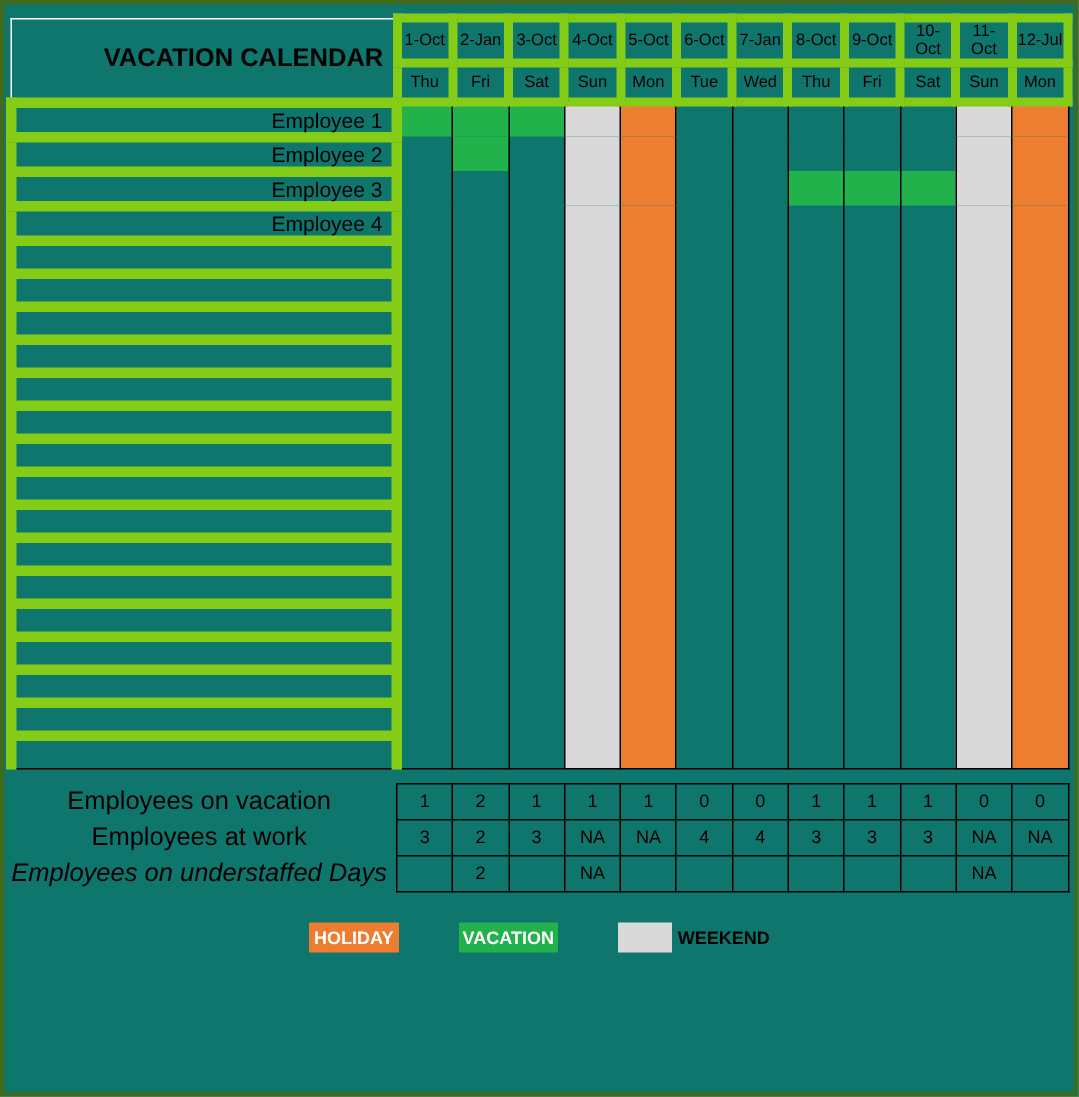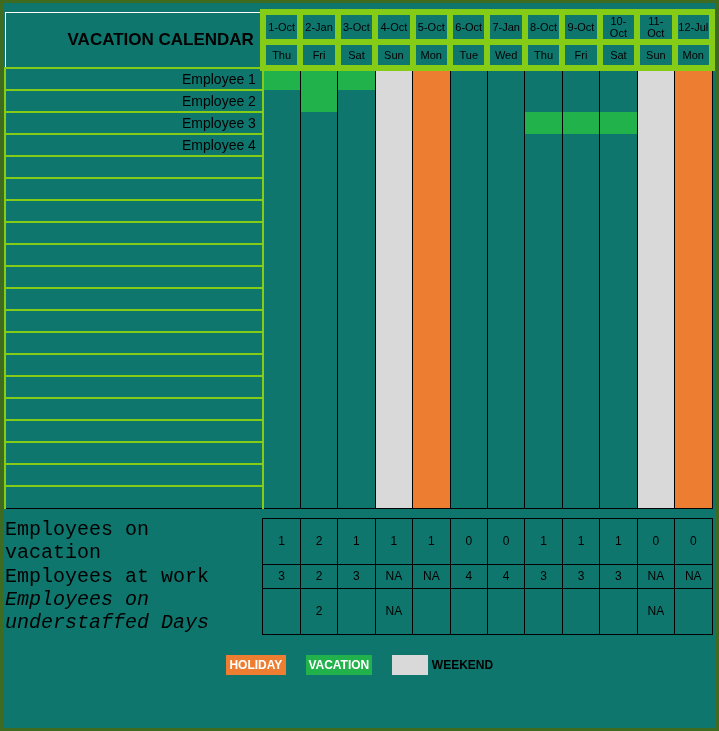--- a/index.html
+++ b/index.html
@@ -38,55 +38,54 @@
   }
   .date-col { width: 37px; }
   .label-col { width: 255px; }
   .hdr {
     border: 6px solid #84cc16;
     font-size: 11px;
     font-weight: normal;
     height: 26px;
   }
   .emp-label {
-    border: 2px solid #84cc16;
+    border: 7px solid #84cc16;
     text-align: right;
     padding-right: 6px;
     font-size: 14px;
     height: 22px;
   }
   .grid-cell {
     border-right: 1px solid #000;
     height: 22px;
   }
   .last-row .grid-cell, .last-row .emp-label {
     border-bottom: 1px solid #000;
   }
   .weekend { background: #d9d9d9; }
   .holiday { background: #ed7d31; }
   .vacation { background: #22b24c; }
   .sum-label {
-    text-align: left;
+    text-align: center;
     padding-right: 6px;
-    font-size: 20px;
+    font-size: 17px;
     height: 24px;
-    font-family: Liberation Mono, monospace;
   }
   .sum-label.italic { font-style: italic; }
   .sum-cell {
     border: 1px solid #000;
     font-size: 12px;
     height: 24px;
   }
   .spacer-row td { height: 10px; border: none; }
   .legend {
     margin-top: 20px;
     display: flex;
     justify-content: center;
-    gap: 20px;
+    gap: 40px;
     align-items: center;
     text-align: center;
   }
   .leg-item {
     display: flex;
     align-items: center;
     gap: 0;
   }
   .leg-swatch {
     width: 36px;

